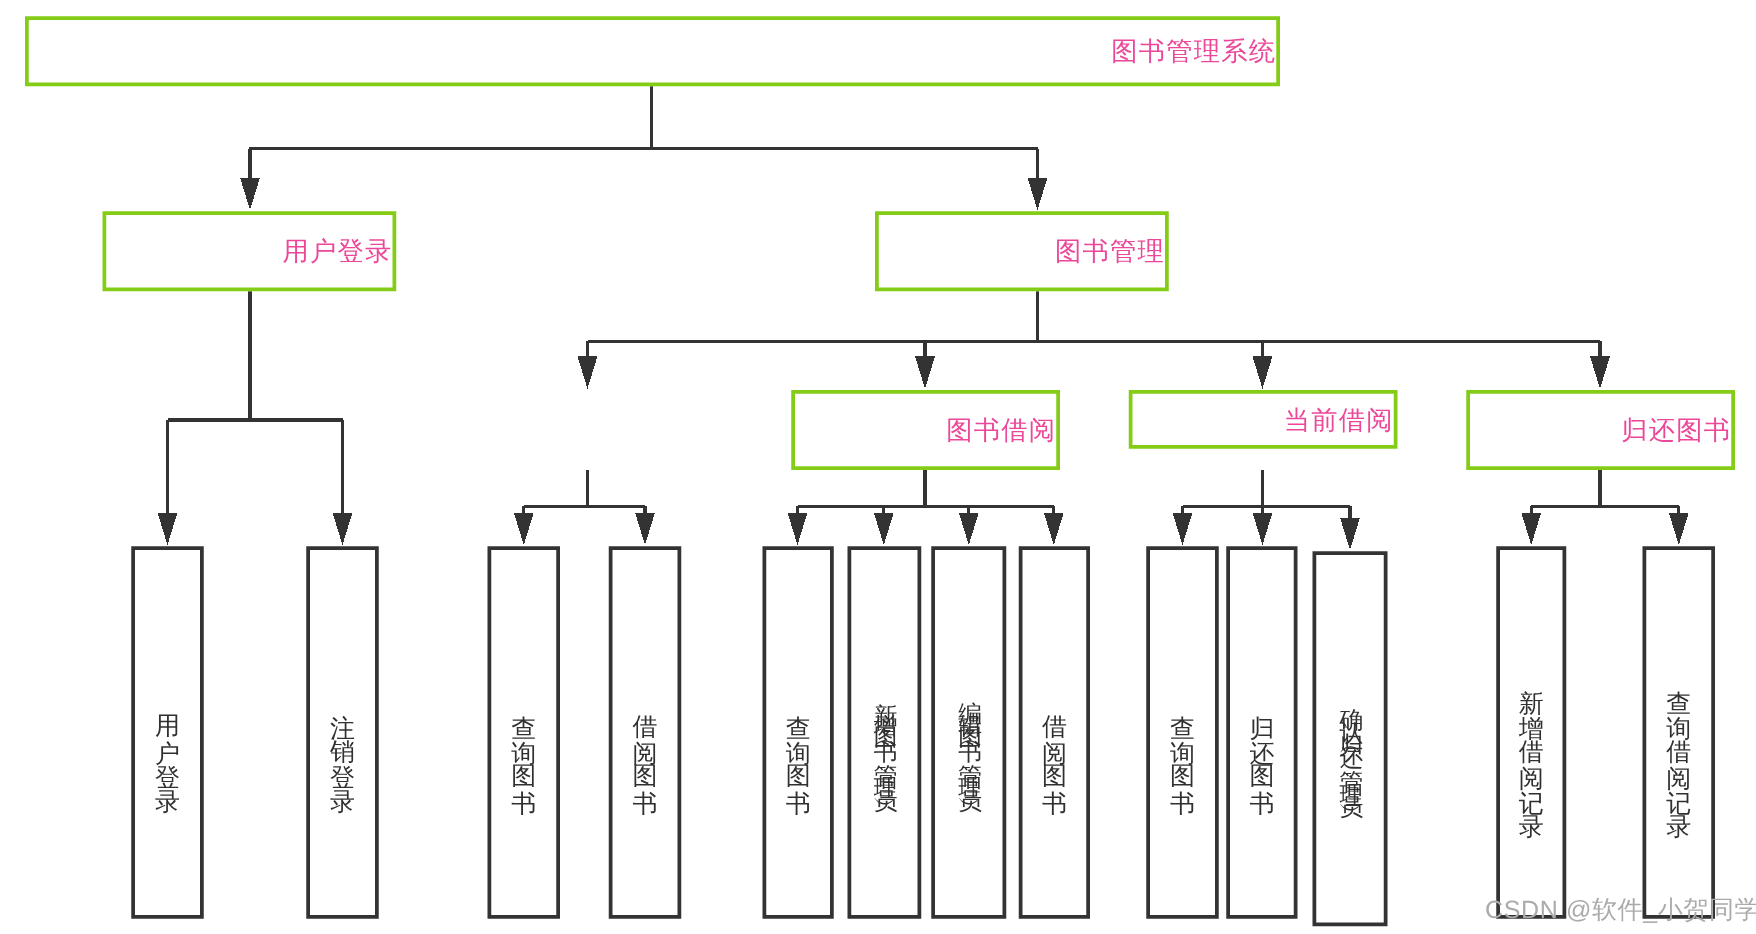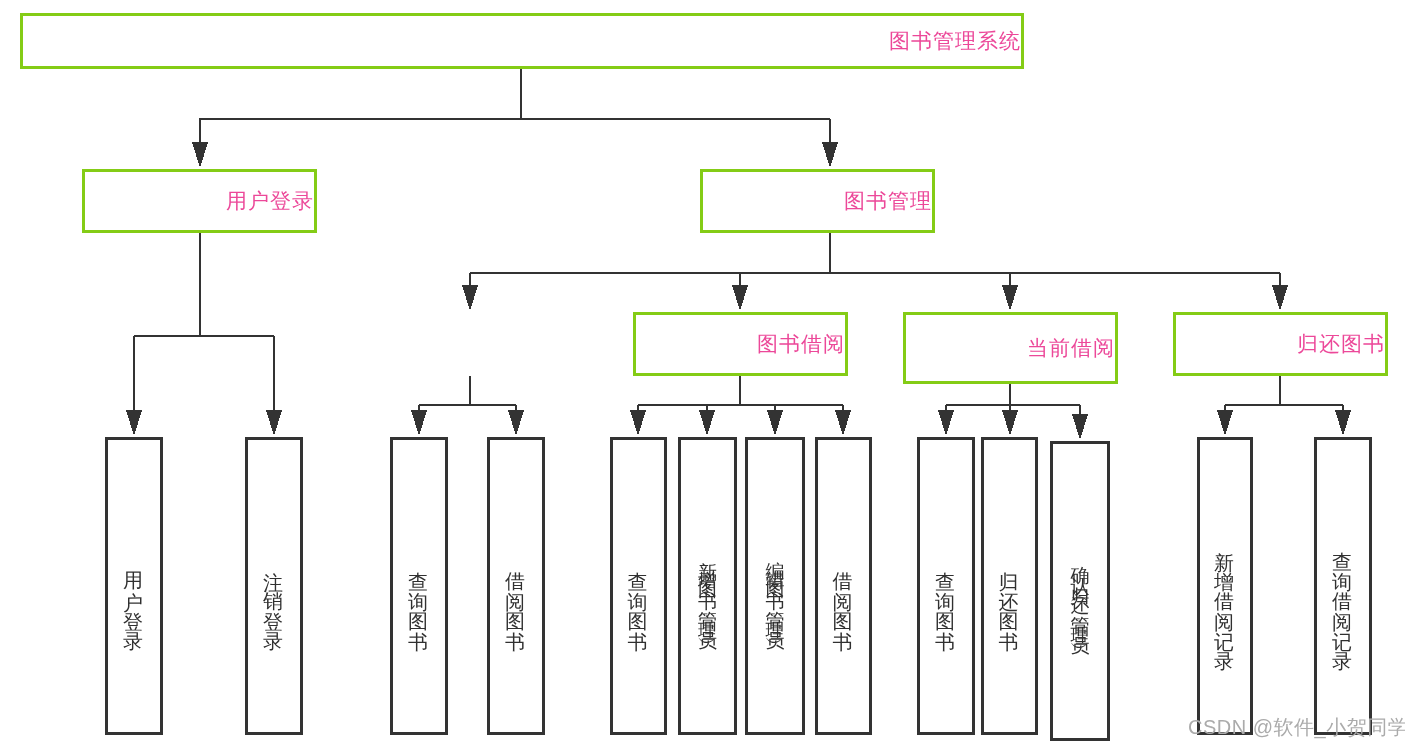--- a/index.html
+++ b/index.html
@@ -78,21 +78,21 @@
   <div class="node" style="left:82px; top:169px; width:235px; height:64px;">
     <span>用户登录</span>
   </div>
   <div class="node" style="left:700px; top:169px; width:235px; height:64px;">
     <span>图书管理</span>
   </div>
 
   <div class="node" style="left:633px; top:312px; width:215px; height:64px;">
     <span>图书借阅</span>
   </div>
-  <div class="node" style="left:903px; top:312px; width:215px; height:72px;">
+  <div class="node" style="left:903px; top:312px; width:215px; height:47px;">
     <span>当前借阅</span>
   </div>
   <div class="node" style="left:1173px; top:312px; width:215px; height:64px;">
     <span>归还图书</span>
   </div>
 
   <div class="leaf" style="left:105px; width:58px;">
     <span class="vtext">用户登录</span>
   </div>
   <div class="leaf" style="left:245px; width:58px;">

